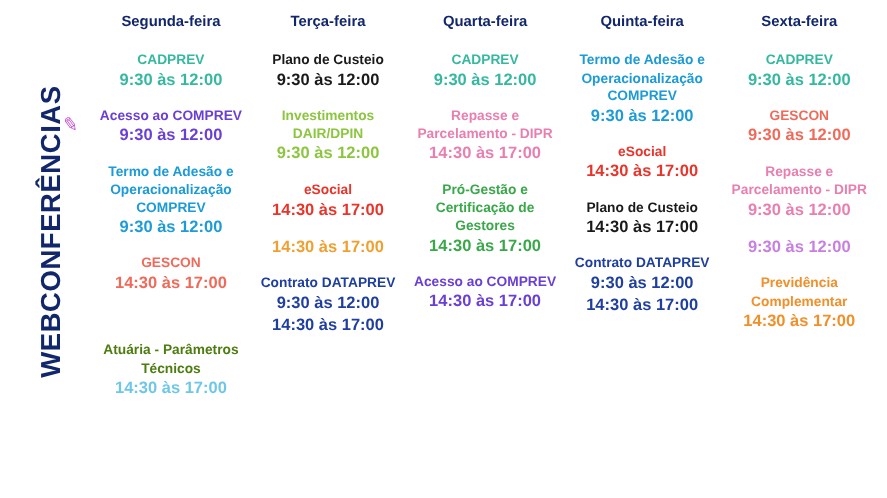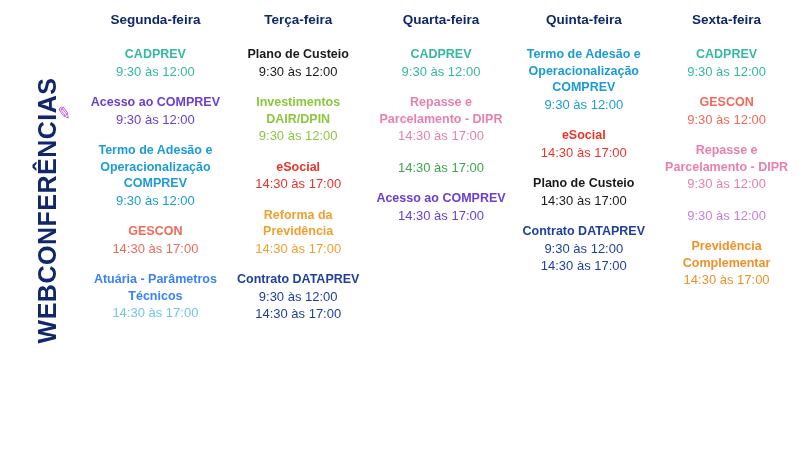--- a/index.html
+++ b/index.html
@@ -80,23 +80,23 @@
     text-align: center;
     margin-bottom: 14px;
     width: 100%;
   }
   .entry .title {
     font-size: 12.5px;
     line-height: 1.32;
     font-weight: 600;
   }
   .entry .time {
-    font-size: 13px;
+    font-size: 15px;
     line-height: 1.35;
-    font-weight: 400;
+    font-weight: 700;
   }
   .entry .time + .time {
     margin-top: 0px;
   }
 </style>
 </head>
 <body>
 
 <div class="page">
 
@@ -118,59 +118,59 @@
         </div>
         <div class="entry">
           <div class="title" style="color: rgb(28, 155, 214);">Termo de Adesão e Operacionalização COMPREV</div>
           <div class="time" style="color: rgb(28, 155, 214);">9:30 às 12:00</div>
         </div>
         <div class="entry">
           <div class="title" style="color: rgb(240, 106, 90);">GESCON</div>
           <div class="time" style="color: rgb(240, 106, 90);">14:30 às 17:00</div>
         </div>
         <div class="entry">
-          <div class="title" style="color: #3b82f6;">Atuária - Parâmetros Técnicos</div>
+          <div class="title" style="color: #4d7c0f; margin-top: 28px;">Atuária - Parâmetros Técnicos</div>
           <div class="time" style="color: rgb(111, 199, 232);">14:30 às 17:00</div>
         </div>
       </div>
       <div class="col">
         <div class="col-head">Terça-feira</div>
         <div class="entry">
           <div class="title" style="color: rgb(26, 26, 26);">Plano de Custeio</div>
           <div class="time" style="color: rgb(26, 26, 26);">9:30 às 12:00</div>
         </div>
         <div class="entry">
           <div class="title" style="color: rgb(140, 198, 63); text-align: center;">Investimentos DAIR/DPIN</div>
           <div class="time" style="color: rgb(140, 198, 63);">9:30 às 12:00</div>
         </div>
         <div class="entry">
           <div class="title" style="color: rgb(232, 53, 43);">eSocial</div>
           <div class="time" style="color: rgb(232, 53, 43);">14:30 às 17:00</div>
         </div>
         <div class="entry">
-          <div class="title" style="color: rgb(240, 160, 48);">Reforma da Previdência</div>
           <div class="time" style="color: rgb(240, 160, 48);">14:30 às 17:00</div>
         </div>
         <div class="entry">
           <div class="title" style="color: rgb(31, 63, 158);">Contrato DATAPREV</div>
           <div class="time" style="color: rgb(31, 63, 158);">9:30 às 12:00</div>
           <div class="time" style="color: rgb(31, 63, 158);">14:30 às 17:00</div>
         </div>
       </div>
       <div class="col">
         <div class="col-head">Quarta-feira</div>
         <div class="entry">
           <div class="title" style="color: rgb(53, 184, 160);">CADPREV</div>
           <div class="time" style="color: rgb(53, 184, 160);">9:30 às 12:00</div>
         </div>
         <div class="entry">
           <div class="title" style="color: rgb(232, 127, 176);">Repasse e Parcelamento - DIPR</div>
           <div class="time" style="color: rgb(232, 127, 176);">14:30 às 17:00</div>
         </div>
         <div class="entry">
+          <div class="title" style="color: rgb(58, 168, 74);">Pró-Gestão e Certificação de Gestores</div>
           <div class="time" style="color: rgb(58, 168, 74);">14:30 às 17:00</div>
         </div>
         <div class="entry">
           <div class="title" style="color: rgb(106, 63, 212);">Acesso ao COMPREV</div>
           <div class="time" style="color: rgb(106, 63, 212);">14:30 às 17:00</div>
         </div>
       </div>
       <div class="col">
         <div class="col-head">Quinta-feira</div>
         <div class="entry">

